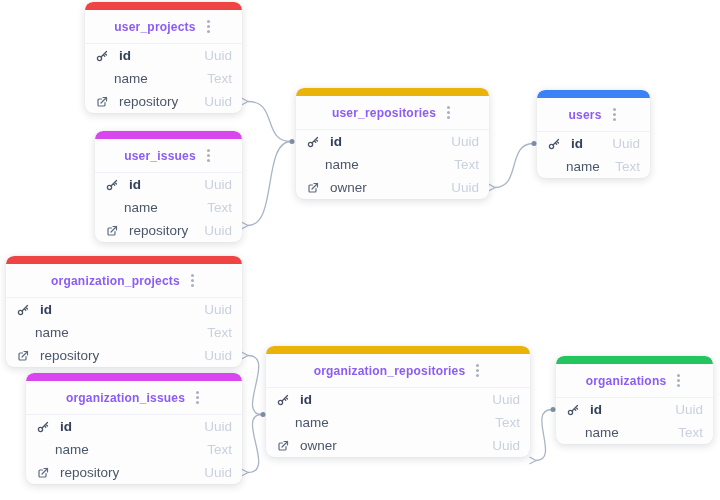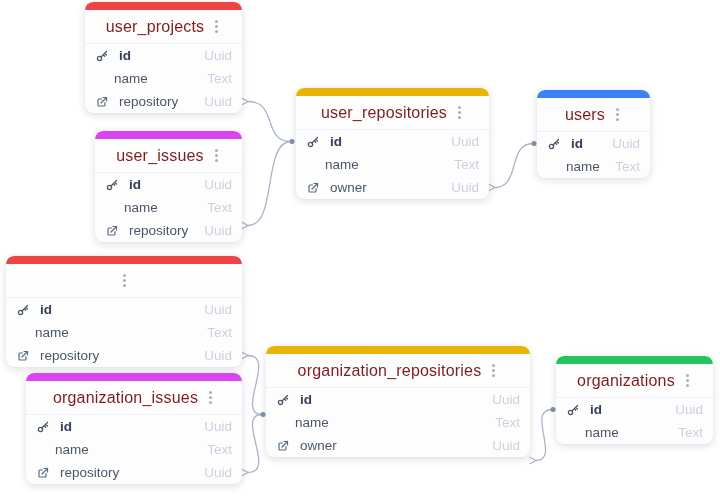--- a/index.html
+++ b/index.html
@@ -18,21 +18,21 @@
     box-shadow:0 2px 8px rgba(15,23,42,.14), 0 0 1px rgba(15,23,42,.10);
     overflow:hidden;
     z-index:1;
   }
   .accent { height:8px; border-radius:8px 8px 0 0; }
   .header {
     height:34px;
     display:flex; align-items:center; justify-content:center; gap:8px;
     border-bottom:1px solid #eef1f5;
   }
-  .title { font-size:16px; font-weight:400; color:#7f1d1d; letter-spacing:.2px; }
+  .title { font-size:12px; font-weight:700; color:#8b5cf6; letter-spacing:.2px; }
   .kebab { display:flex; flex-direction:column; gap:2px; padding:3px; cursor:pointer; }
   .kebab i { width:3px; height:3px; border-radius:50%; background:#aab1bd; }
   .row {
     height:23px;
     display:flex; align-items:center; justify-content:space-between;
     padding:0 10px;
     font-size:13.5px;
   }
   .fld { display:flex; align-items:center; gap:11px; color:#4b5768; }
   .fld .icon { width:13px; height:13px; display:flex; align-items:center; justify-content:center; }
@@ -221,20 +221,21 @@
     <span class="fld">
         <span class="fname noicon">name</span>
       </span>
     <span class="ftype">Text</span>
   </div>
 </div>
 
 <div class="table-card" style="left:6px;top:256px;width:236px;">
   <div class="accent" style="background: rgb(239, 68, 68);"></div>
   <div class="header">
+    <span class="title">organization_projects</span>
     <span class="kebab">
         <i></i>
         <i></i>
         <i></i>
       </span>
   </div>
   <div class="row">
     <span class="fld">
         <span class="icon">
           <svg viewBox="0 0 24 24" width="12" height="12" fill="none" stroke="#4b5768" stroke-width="2.6" stroke-linecap="round" stroke-linejoin="round">

